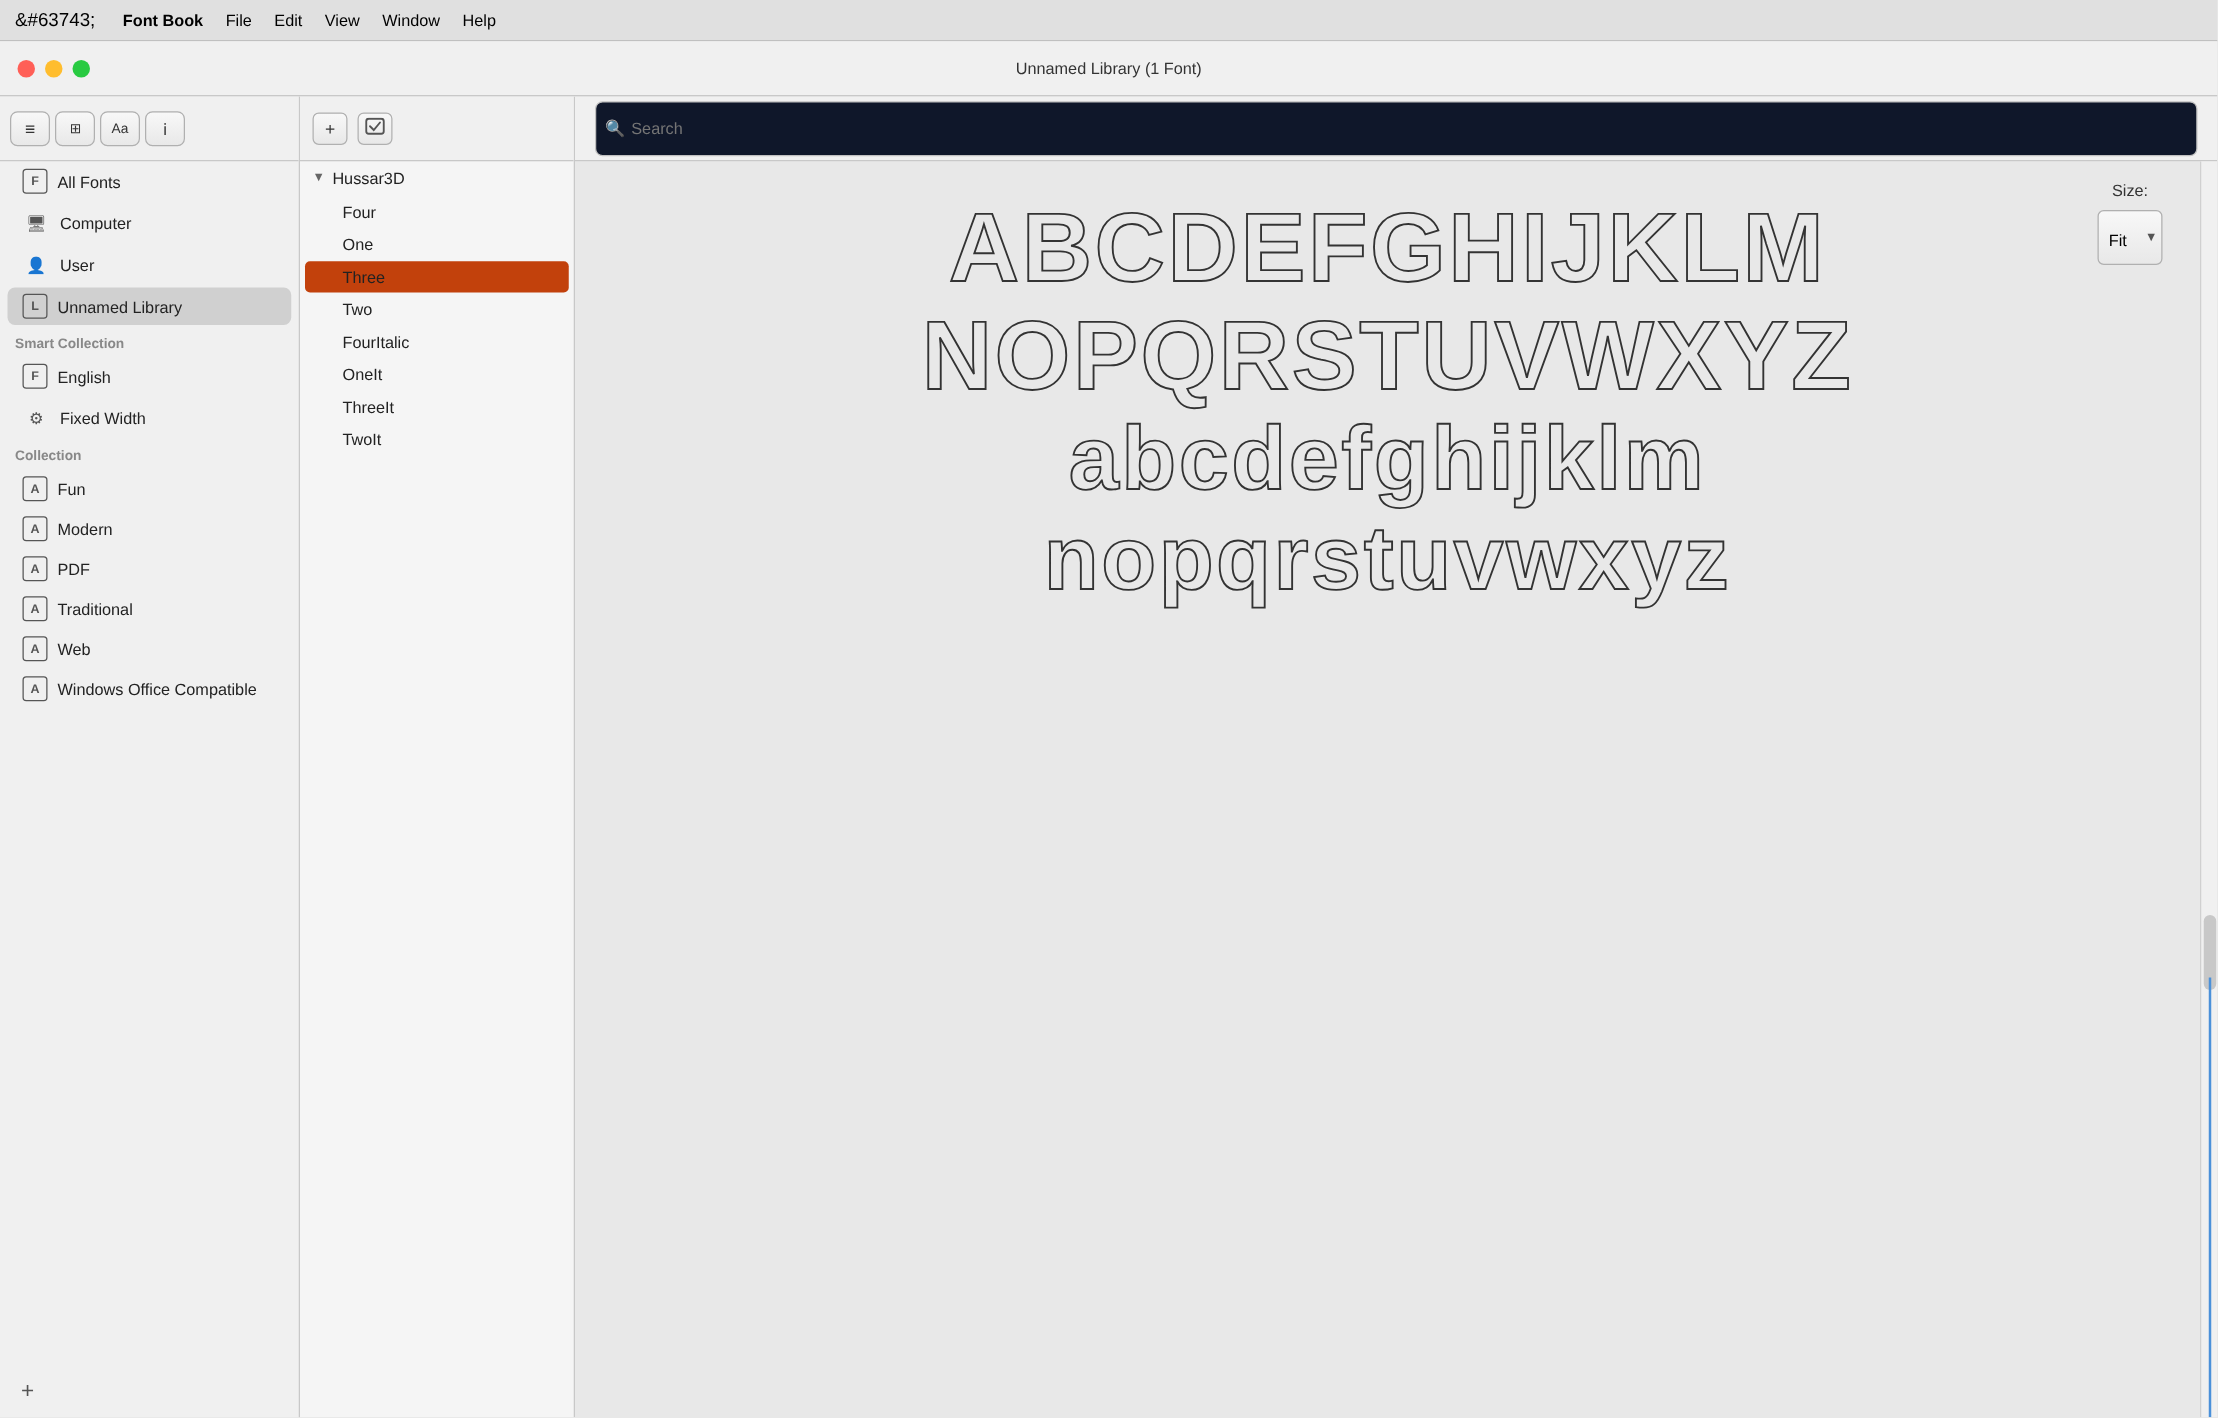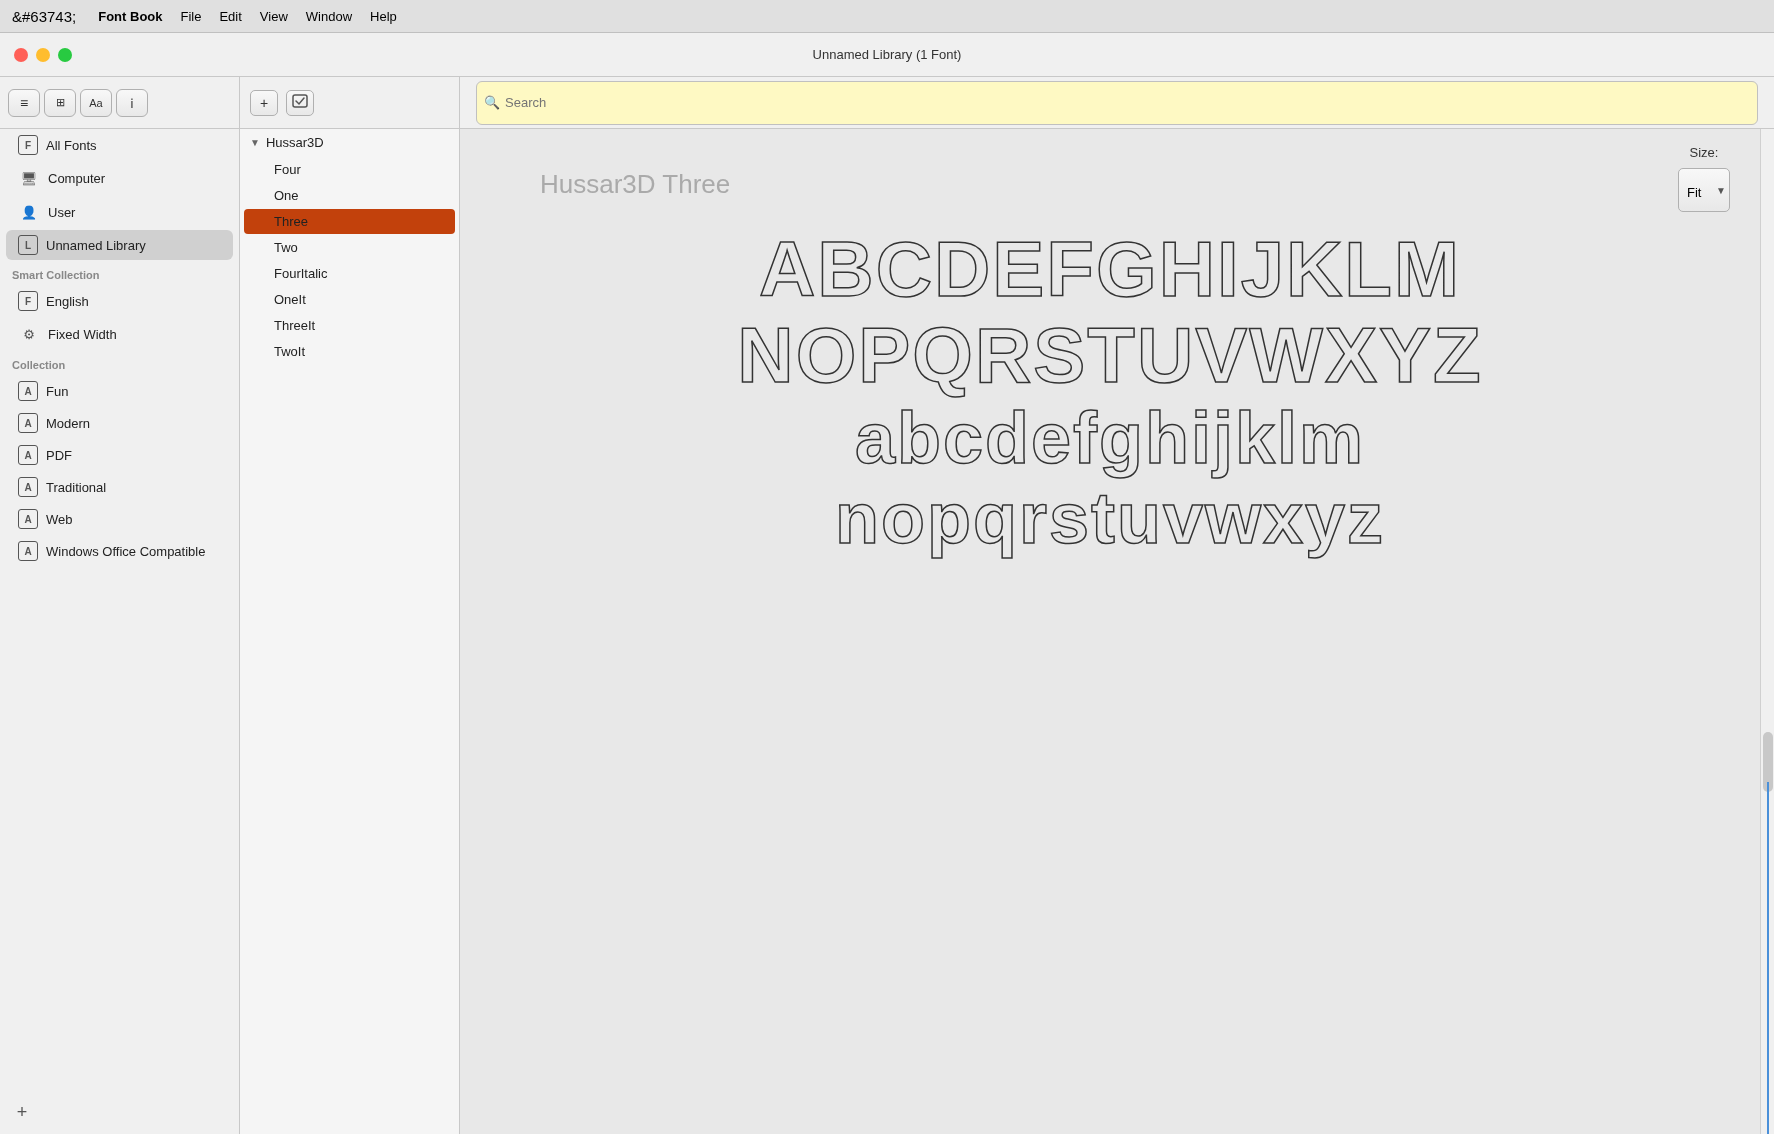--- a/index.html
+++ b/index.html
@@ -219,21 +219,21 @@
       display: flex;
       align-items: center;
       padding: 0 16px;
       gap: 12px;
     }
     .search-field {
       flex: 1;
       height: 44px;
       border: 1px solid #c0c0c0;
       border-radius: 6px;
-      background: #fef9c3;
+      background: #0f172a;
       padding: 0 10px 0 28px;
       font-size: 13px;
       color: #888;
       outline: none;
       position: relative;
     }
     .search-wrapper {
       flex: 1;
       position: relative;
       display: flex;
@@ -504,23 +504,20 @@
                 <option>48</option>
                 <option>64</option>
                 <option>72</option>
                 <option>96</option>
                 <option>128</option>
               </select>
               <span class="size-select-arrow">▼</span>
             </div>
           </div>
 
-          <div style="width:100%; text-align:left; padding-top: 10px;">
-            <span class="font-preview-title">Hussar3D Three</span>
-          </div>
 
           <div class="hussar-preview">
             <div class="hussar-row">ABCDEFGHIJKLM</div>
             <div class="hussar-row">NOPQRSTUVWXYZ</div>
             <div class="hussar-row hussar-row-sm">abcdefghijklm</div>
             <div class="hussar-row hussar-row-sm">nopqrstuvwxyz</div>
           </div>
         </div>
 
         <div style="width:14px; background:#f0f0f0; border-left:1px solid #d0d0d0; position:relative; flex-shrink:0;">

